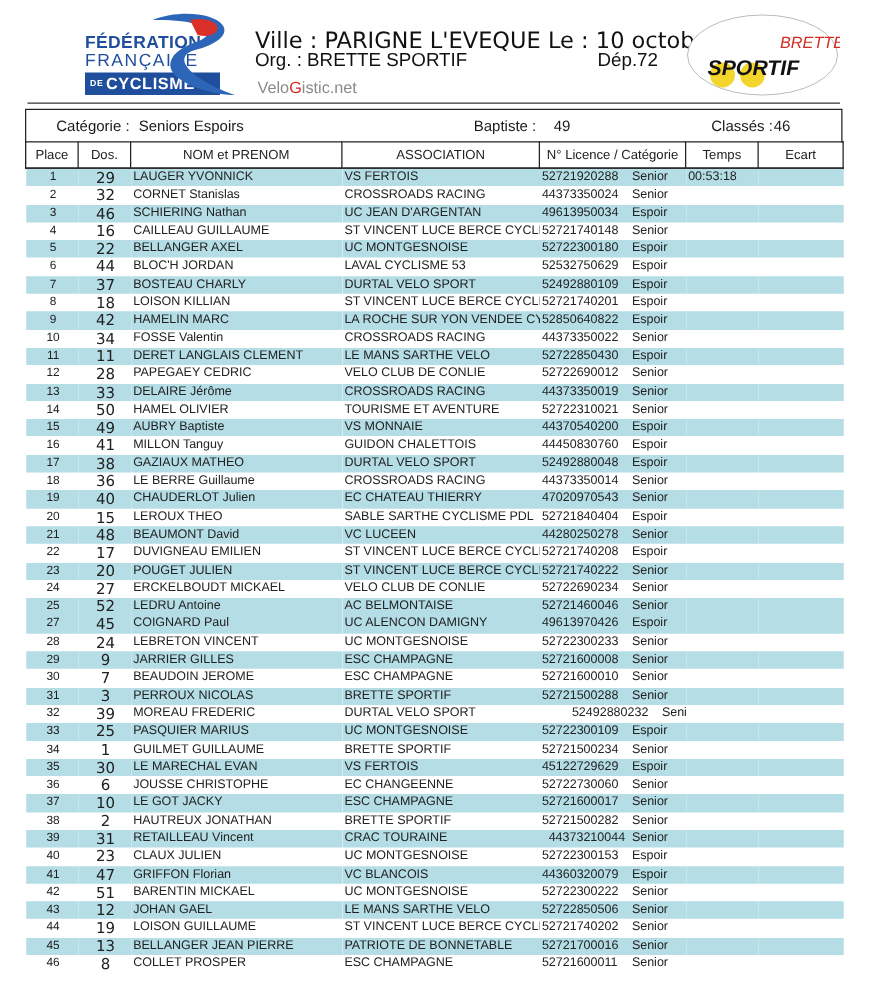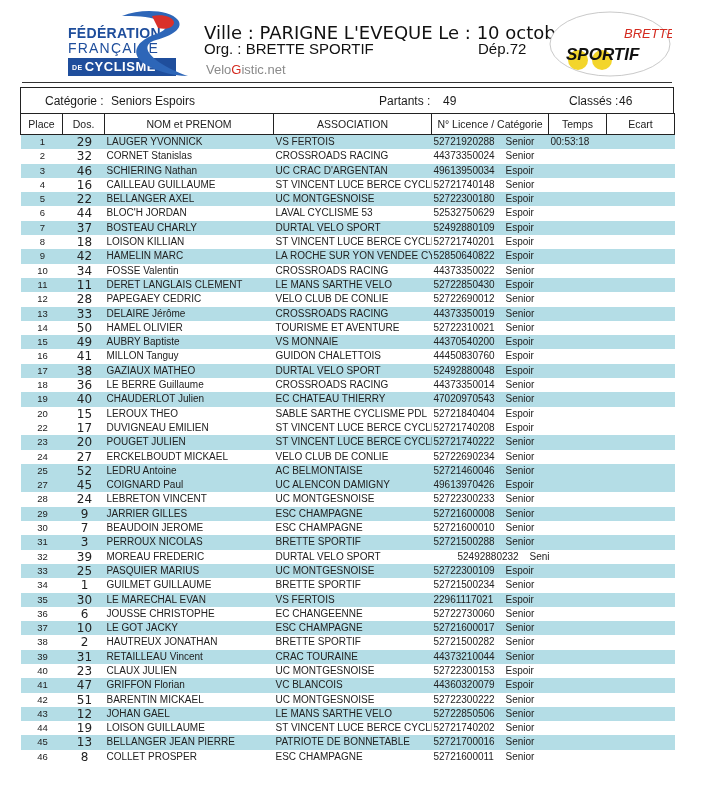--- a/index.html
+++ b/index.html
@@ -80,21 +80,21 @@
   <circle cx="54" cy="50" r="10" fill="#f3d52b"></circle>
   <text x="76" y="28" font-family="Liberation Sans, sans-serif" font-style="italic" font-size="13" fill="#d42a1f">BRETTE</text>
   <text x="18" y="50" font-family="Liberation Sans, sans-serif" font-style="italic" font-weight="bold" font-size="17" fill="#111">SPORTIF</text>
 </svg>
 
 <div class="hdr-rule"></div>
 
 <div class="info-box">
   <span style="left:24px">Catégorie :</span>
   <span style="left:90px">Seniors Espoirs</span>
-  <span style="left:358px">Partants :</span>
+  <span style="left:358px">Baptiste :</span>
   <span style="left:422px">49</span>
   <span style="left:548px">Classés :</span>
   <span style="left:598px">46</span>
 </div>
 
 <table class="results">
   <colgroup>
     <col style="width:42px">
       <col style="width:42px">
       <col style="width:169px">
@@ -130,21 +130,21 @@
         <td class="c-name">CORNET   Stanislas</td>
         <td class="c-assoc">CROSSROADS RACING</td>
         <td class="c-lic"><span style="display: inline-block; width: 72px;">44373350024</span><span>Senior</span></td>
         <td class="c-time"></td>
         <td class="c-ecart"></td>
       </tr>
       <tr class="odd">
         <td class="c-place">3</td>
         <td class="c-dos">46</td>
         <td class="c-name">SCHIERING   Nathan</td>
-        <td class="c-assoc">UC CRAC D'ARGENTAN</td>
+        <td class="c-assoc">UC JEAN D'ARGENTAN</td>
         <td class="c-lic"><span style="display: inline-block; width: 72px;">49613950034</span><span>Espoir</span></td>
         <td class="c-time"></td>
         <td class="c-ecart"></td>
       </tr>
       <tr class="even">
         <td class="c-place">4</td>
         <td class="c-dos">16</td>
         <td class="c-name">CAILLEAU   GUILLAUME</td>
         <td class="c-assoc">ST VINCENT LUCE BERCE CYCLIS</td>
         <td class="c-lic"><span style="display: inline-block; width: 72px;">52721740148</span><span>Senior</span></td>
@@ -288,20 +288,29 @@
       </tr>
       <tr class="even">
         <td class="c-place">20</td>
         <td class="c-dos">15</td>
         <td class="c-name">LEROUX   THEO</td>
         <td class="c-assoc">SABLE SARTHE CYCLISME PDL</td>
         <td class="c-lic"><span style="display: inline-block; width: 72px;">52721840404</span><span>Espoir</span></td>
         <td class="c-time"></td>
         <td class="c-ecart"></td>
       </tr>
+      <tr class="odd">
+        <td class="c-place">21</td>
+        <td class="c-dos">48</td>
+        <td class="c-name">BEAUMONT   David</td>
+        <td class="c-assoc">VC LUCEEN</td>
+        <td class="c-lic"><span style="display: inline-block; width: 72px;">44280250278</span><span>Senior</span></td>
+        <td class="c-time"></td>
+        <td class="c-ecart"></td>
+      </tr>
       <tr class="even">
         <td class="c-place">22</td>
         <td class="c-dos">17</td>
         <td class="c-name">DUVIGNEAU   EMILIEN</td>
         <td class="c-assoc">ST VINCENT LUCE BERCE CYCLIS</td>
         <td class="c-lic"><span style="display: inline-block; width: 72px;">52721740208</span><span>Espoir</span></td>
         <td class="c-time"></td>
         <td class="c-ecart"></td>
       </tr>
       <tr class="odd">
@@ -401,21 +410,21 @@
         <td class="c-assoc">BRETTE SPORTIF</td>
         <td class="c-lic"><span style="display: inline-block; width: 72px;">52721500234</span><span>Senior</span></td>
         <td class="c-time"></td>
         <td class="c-ecart"></td>
       </tr>
       <tr class="odd">
         <td class="c-place">35</td>
         <td class="c-dos">30</td>
         <td class="c-name">LE MARECHAL   EVAN</td>
         <td class="c-assoc">VS FERTOIS</td>
-        <td class="c-lic"><span style="display: inline-block; width: 72px;">22961117021</span><span>Espoir</span></td>
+        <td class="c-lic"><span style="display: inline-block; width: 72px;">45122729629</span><span>Espoir</span></td>
         <td class="c-time"></td>
         <td class="c-ecart"></td>
       </tr>
       <tr class="even">
         <td class="c-place">36</td>
         <td class="c-dos">6</td>
         <td class="c-name">JOUSSE   CHRISTOPHE</td>
         <td class="c-assoc">EC CHANGEENNE</td>
         <td class="c-lic"><span style="display: inline-block; width: 72px;">52722730060</span><span>Senior</span></td>
         <td class="c-time"></td>
@@ -437,21 +446,21 @@
         <td class="c-assoc">BRETTE SPORTIF</td>
         <td class="c-lic"><span style="display: inline-block; width: 72px;">52721500282</span><span>Senior</span></td>
         <td class="c-time"></td>
         <td class="c-ecart"></td>
       </tr>
       <tr class="odd">
         <td class="c-place">39</td>
         <td class="c-dos">31</td>
         <td class="c-name">RETAILLEAU   Vincent</td>
         <td class="c-assoc">CRAC TOURAINE</td>
-        <td class="c-lic"><span style="display: inline-block; width: 72px;">44373210044</span><span>Senior</span></td>
+        <td class="c-lic"><span style="display: inline-block; width: 72px; text-align: center;">44373210044</span><span>Senior</span></td>
         <td class="c-time"></td>
         <td class="c-ecart"></td>
       </tr>
       <tr class="even">
         <td class="c-place">40</td>
         <td class="c-dos">23</td>
         <td class="c-name">CLAUX   JULIEN</td>
         <td class="c-assoc">UC MONTGESNOISE</td>
         <td class="c-lic"><span style="display: inline-block; width: 72px;">52722300153</span><span>Espoir</span></td>
         <td class="c-time"></td>

